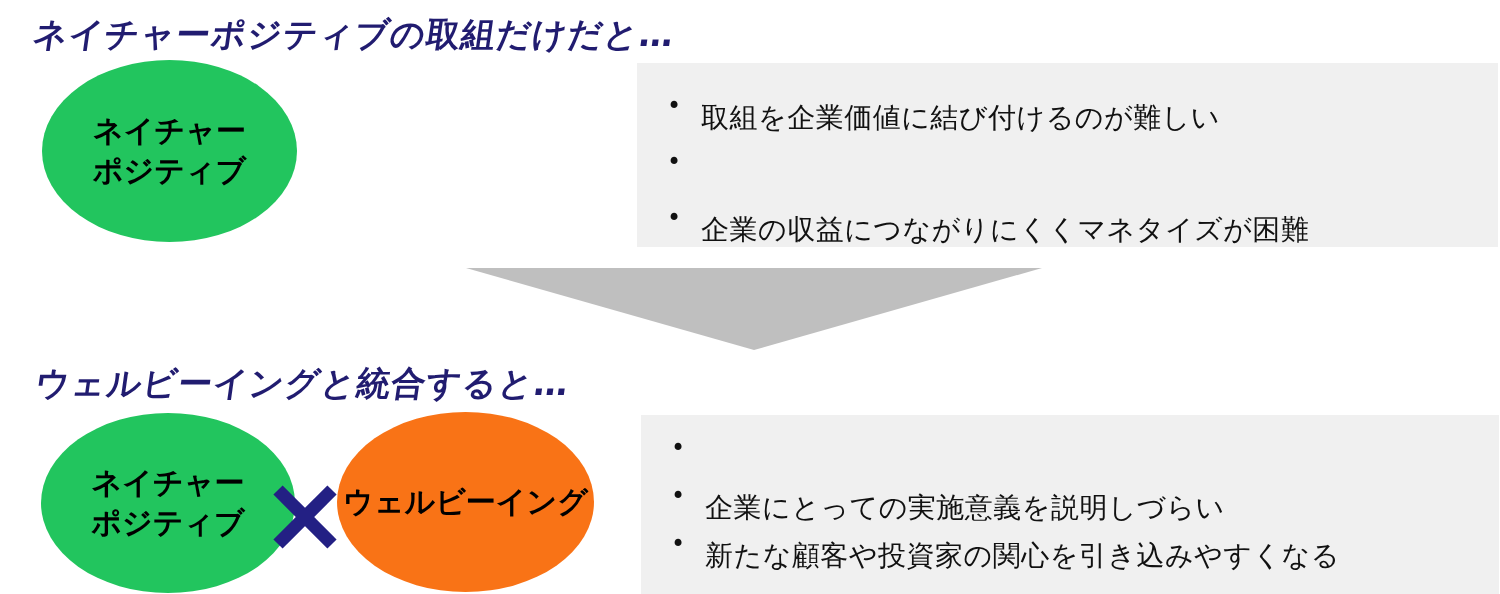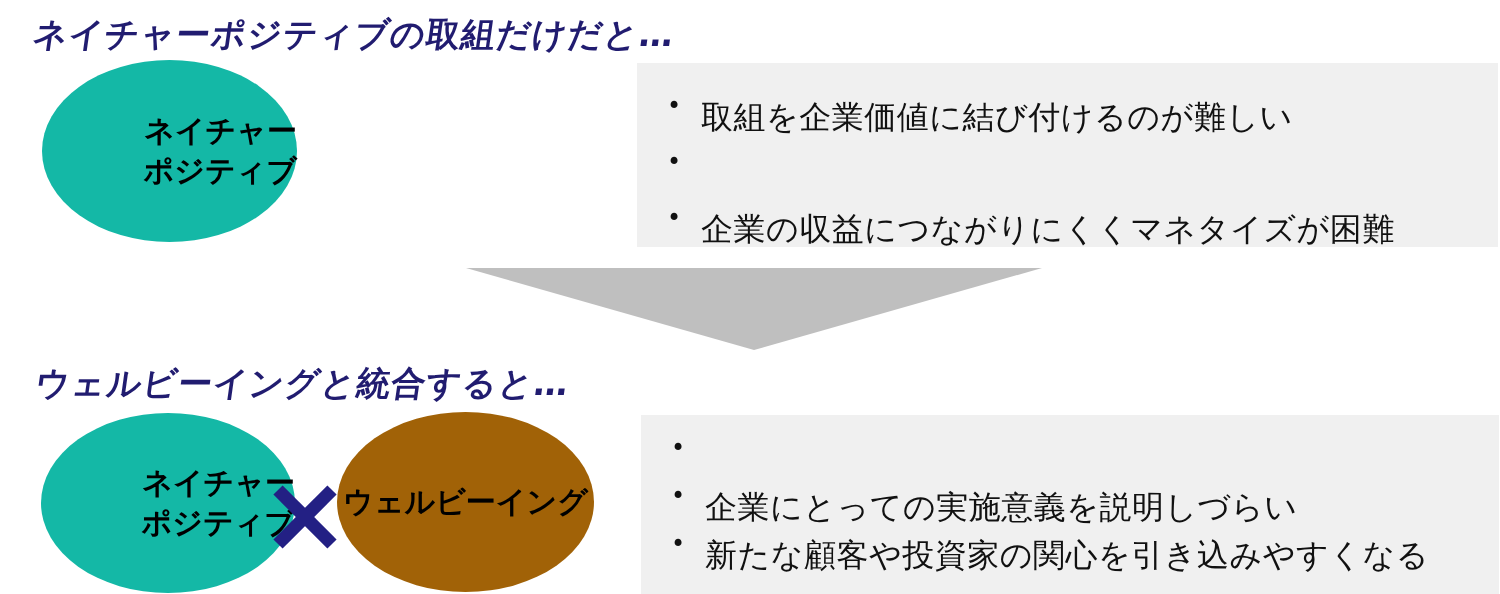--- a/index.html
+++ b/index.html
@@ -29,41 +29,41 @@
     position: absolute;
     border-radius: 50%;
     display: flex;
     flex-direction: column;
     align-items: center;
     justify-content: center;
     text-align: center;
     font-weight: bold;
     color: #000;
   }
-  .ellipse.green  { background: #14b8a6; align-items: flex-end; }
-  .ellipse.yellow { background: #a16207; align-items: center; }
+  .ellipse.green  { background: #22c55e; }
+  .ellipse.yellow { background: #f97316; align-items: center; }
 
   #nature-ellipse-top     { left: 42px;  top: 60px;  width: 255px; height: 182px; font-size: 30px; line-height: 40px; }
   #nature-ellipse-bottom  { left: 41px;  top: 413px; width: 254px; height: 180px; font-size: 30px; line-height: 40px; }
   #wellbeing-ellipse      { left: 337px; top: 412px; width: 257px; height: 180px; font-size: 30px; }
   #wellbeing-ellipse .one-line { white-space: nowrap; }
 
   .graybox {
     position: absolute;
     background: #F0F0F0;
     box-sizing: border-box;
   }
   #issues-box   { left: 637px; top: 63px;  width: 861px; height: 184px; padding: 15px 10px 0 30px; }
   #benefits-box { left: 641px; top: 415px; width: 858px; height: 179px; padding: 9px 10px 0 30px; }
 
   .bullet-row { display: flex; align-items: center; }
   #issues-box   .bullet-row { height: 56px; }
   #benefits-box .bullet-row { height: 48px; }
   .bullet-dot  { width: 34px; flex: none; font-size: 24px; color: #111; }
-  .bullet-text { font-size: 32px; color: #111; white-space: nowrap; letter-spacing: 0.5px; margin-top: 23px; }
+  .bullet-text { font-size: 28px; color: #111; white-space: nowrap; letter-spacing: 0.5px; margin-top: 23px; }
 
   #down-arrow { position: absolute; left: 466px; top: 268px; }
 
   #multiply { position: absolute; left: 273px; top: 485px; }
 </style>
 </head>
 <body>
 
 <div class="heading" id="heading-top">ネイチャーポジティブの取組だけだと…</div>
 

